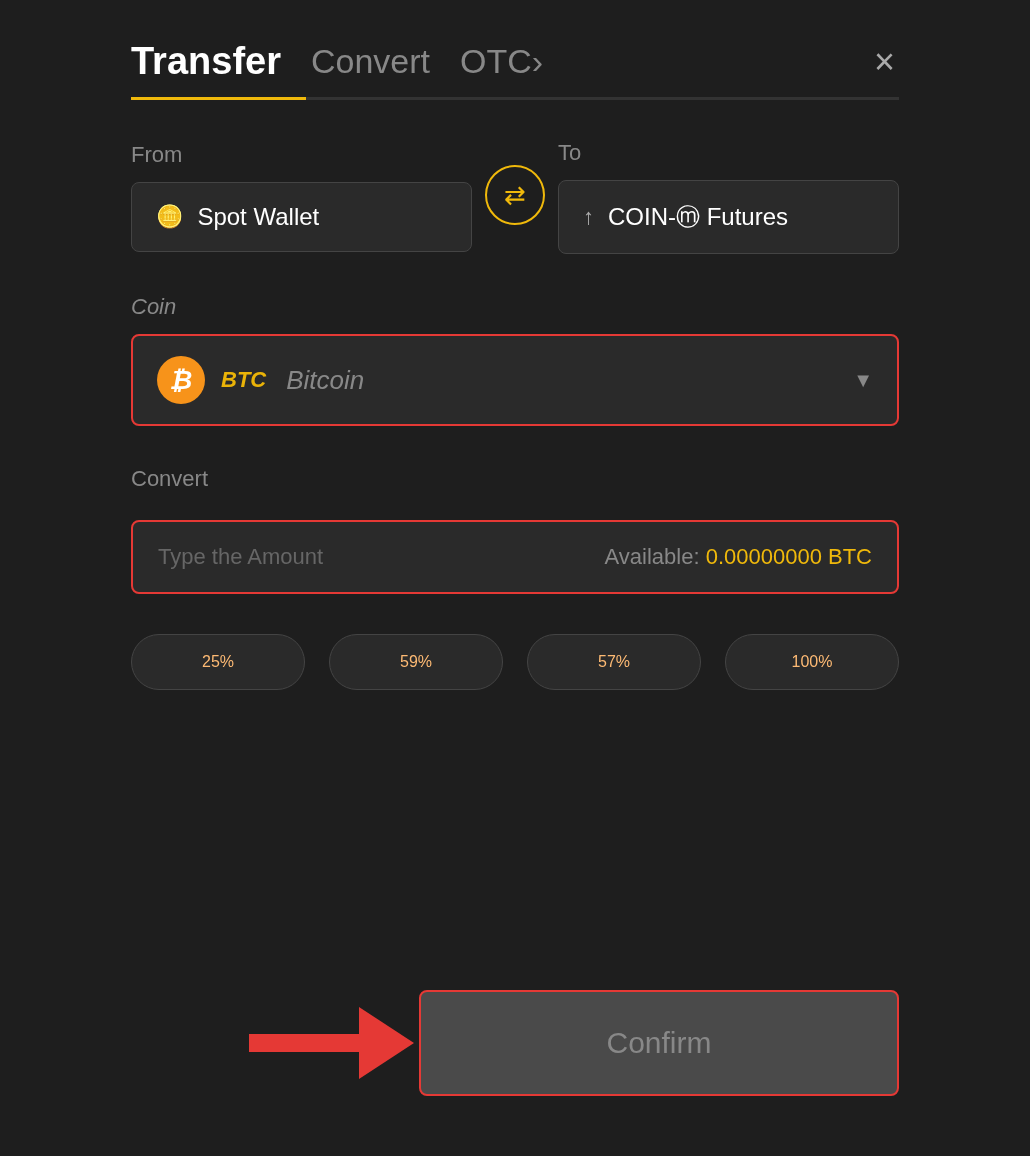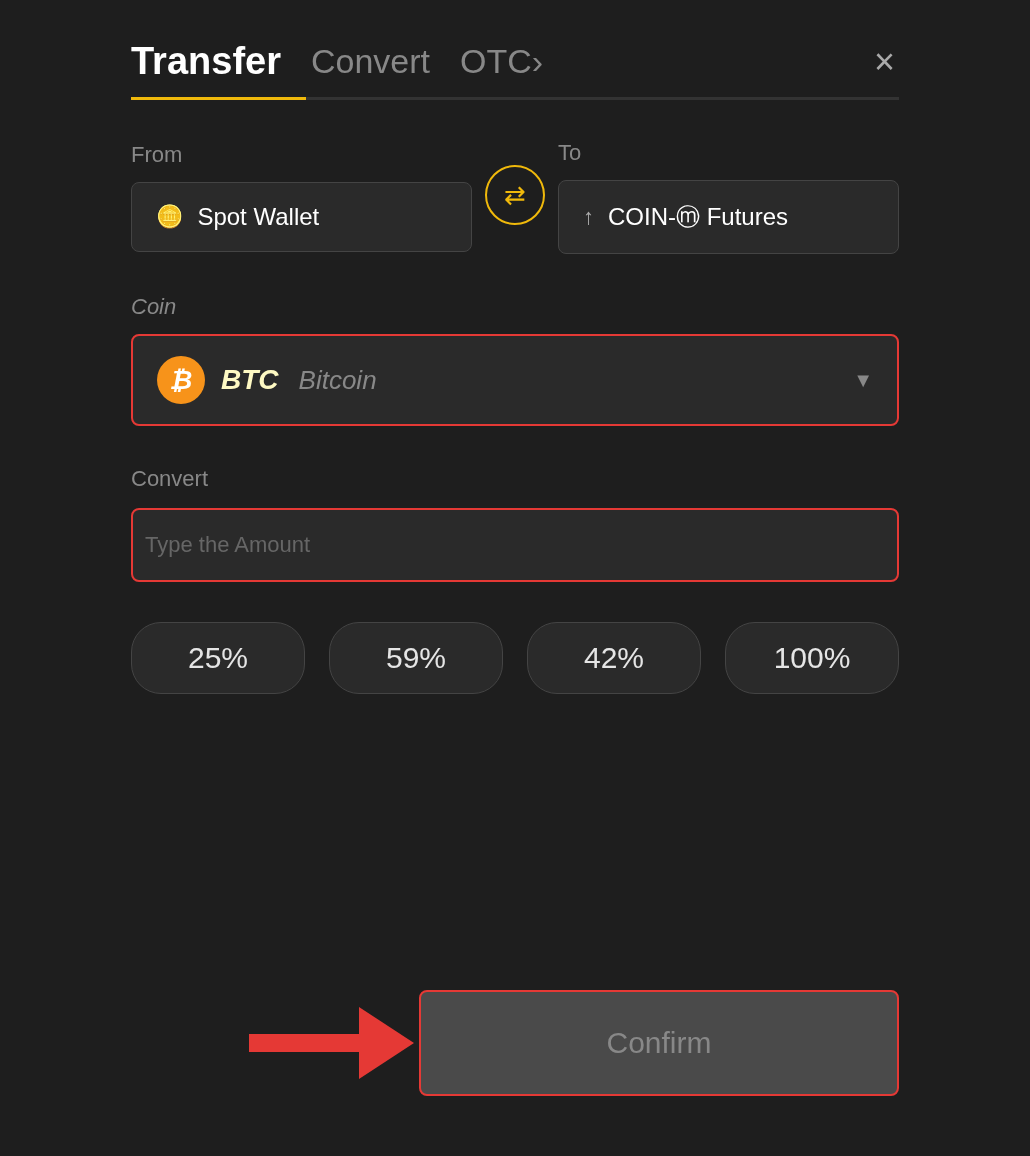--- a/index.html
+++ b/index.html
@@ -174,23 +174,23 @@
       display: flex;
       align-items: center;
       justify-content: center;
       color: #fff;
       font-size: 26px;
       font-weight: 700;
       flex-shrink: 0;
     }
 
     .coin-name {
-      font-size: 28px;
+      font-size: 22px;
       font-weight: 700;
-      color: #fef9c3;
+      color: #eab308;
     }
 
     .coin-full-name {
       font-size: 26px;
       font-weight: 400;
       color: #888888;
       margin-left: 4px;
     }
 
     .chevron-down {
@@ -201,25 +201,25 @@
 
     
     .amount-section {
       margin-bottom: 40px;
     }
 
     .amount-box {
       background: #2a2a2a;
       border: 2.5px solid #e53935;
       border-radius: 8px;
-      padding: 22px 12px;
+      padding: 22px 25px;
       display: flex;
       align-items: center;
       justify-content: space-between;
-      margin-top: 16px;
+      margin-top: 28px;
     }
 
     .amount-placeholder {
       font-size: 22px;
       color: #666666;
     }
 
     .available-text {
       font-size: 22px;
       color: #888888;
@@ -234,22 +234,22 @@
       display: flex;
       gap: 24px;
       margin-bottom: 60px;
     }
 
     .pct-btn {
       flex: 1;
       background: #2a2a2a;
       border: 1.5px solid #444;
       border-radius: 30px;
-      color: #e5e5e5;
-      font-size: 30px;
+      color: #fdba74;
+      font-size: 16px;
       padding: 18px 10px;
       cursor: pointer;
       text-align: center;
     }
 
     
     .bottom-area {
       margin-top: auto;
       display: flex;
       align-items: center;
@@ -329,27 +329,31 @@
       <span class="coin-name">BTC</span>
       <span class="coin-full-name">Bitcoin</span>
       <span class="chevron-down">▼</span>
     </div>
   </div>
 
   <div class="amount-section">
     <span class="field-label">Convert</span>
     <div class="amount-box">
       <span class="amount-placeholder">Type the Amount</span>
+      <span class="available-text">
+        <span>Available:</span>
+        <span class="available-value">0.00000000 BTC</span>
+      </span>
     </div>
   </div>
 
   <div class="pct-row">
     <button class="pct-btn">25%</button>
     <button class="pct-btn">59%</button>
-    <button class="pct-btn">42%</button>
+    <button class="pct-btn">57%</button>
     <button class="pct-btn">100%</button>
   </div>
 
   <div class="spacer"></div>
 
   <div class="bottom-area">
     <div class="arrow-wrap">
       <div style="position:relative; width:170px; height:80px; display:flex; align-items:center;">
         <div style="width:110px; height:18px; background:#e53935;"></div>
         <div style="width:0; height:0; border-top:36px solid transparent; border-bottom:36px solid transparent; border-left:55px solid #e53935;"></div>

